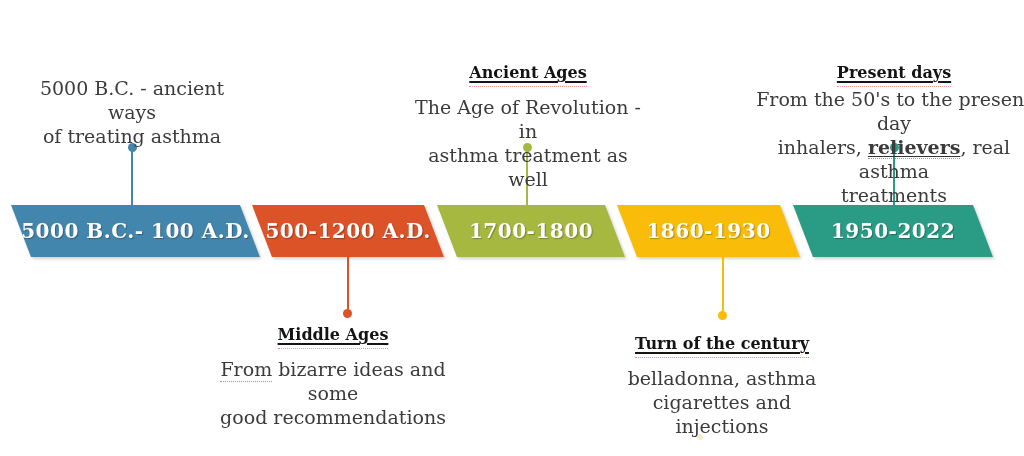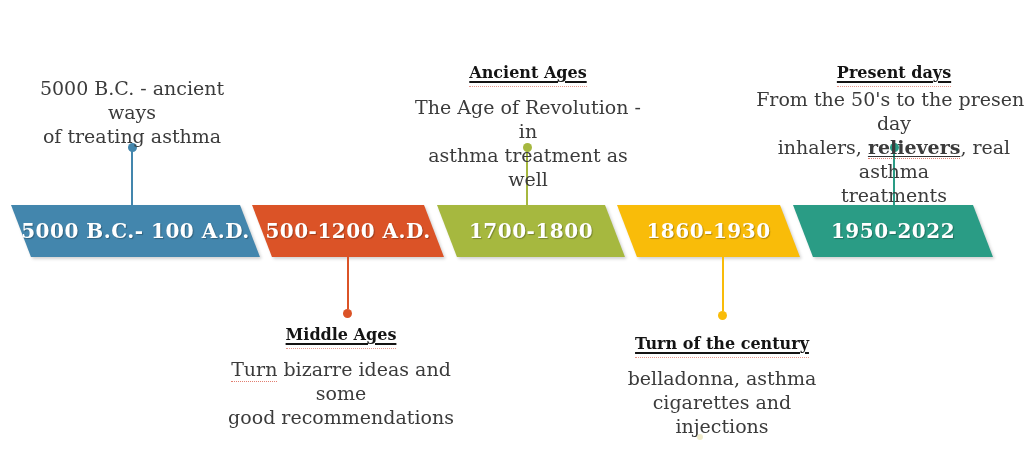--- a/index.html
+++ b/index.html
@@ -122,25 +122,25 @@
 
   <div class="label-block" style="left:754px;top:63px;width:280px">
     <div class="evt-title">
       <span class="tline">Present days</span>
     </div>
     <div class="evt-desc tight"><span>From the 50's to the present day
 inhalers, </span><span class="ulw">relievers</span><span>, real asthma
 treatments</span></div>
   </div>
 
-  <div class="label-block" style="left:216px;top:325px;width:250px">
+  <div class="label-block" style="left:208px;top:325px;width:250px">
     <div class="evt-title">
       <span class="tline">Middle Ages</span>
     </div>
-    <div class="evt-desc"><span class="sq">Turn</span><span> bizarre ideas and some
+    <div class="evt-desc"><span class="sq">From</span><span> bizarre ideas and some
 good recommendations</span></div>
   </div>
 
   <div class="label-block" style="left:607px;top:334px;width:230px">
     <div class="evt-title">
       <span class="tline">Turn of the century</span>
     </div>
     <div class="evt-desc">belladonna, asthma
 cigarettes and injections</div>
   </div>

